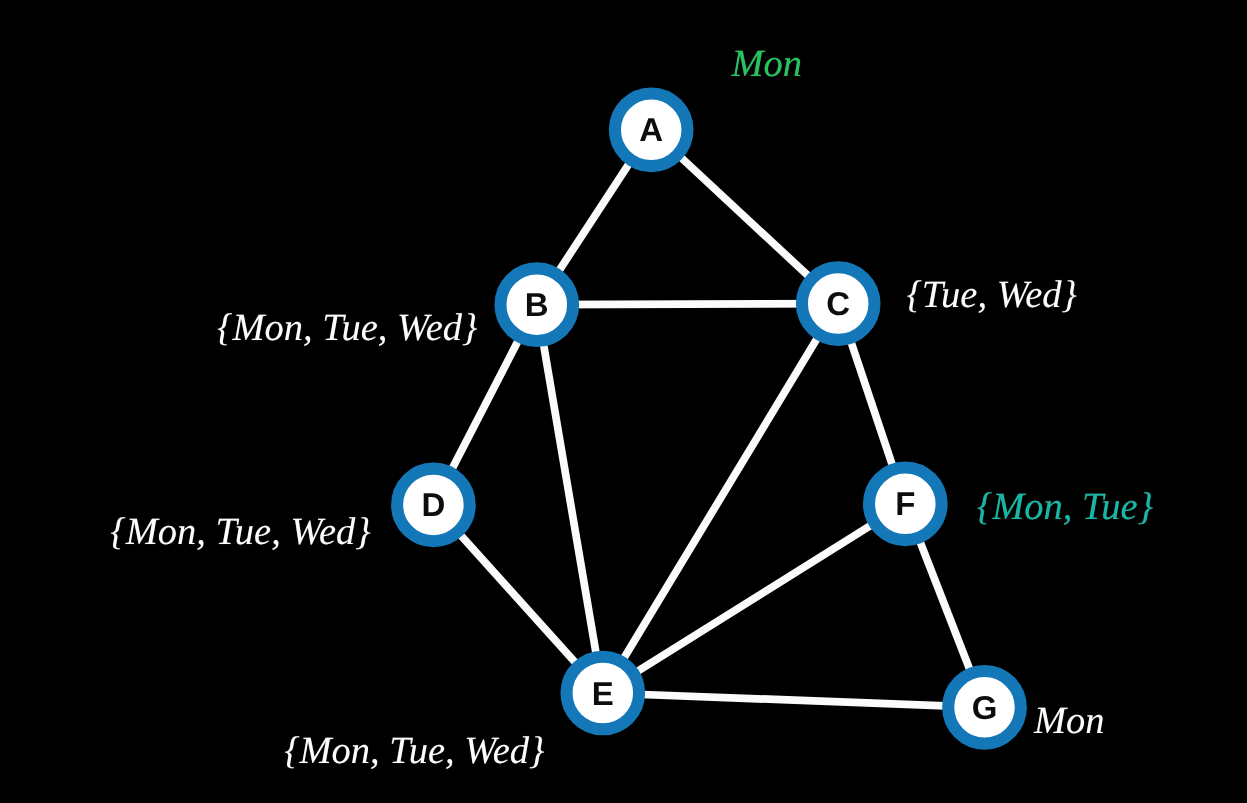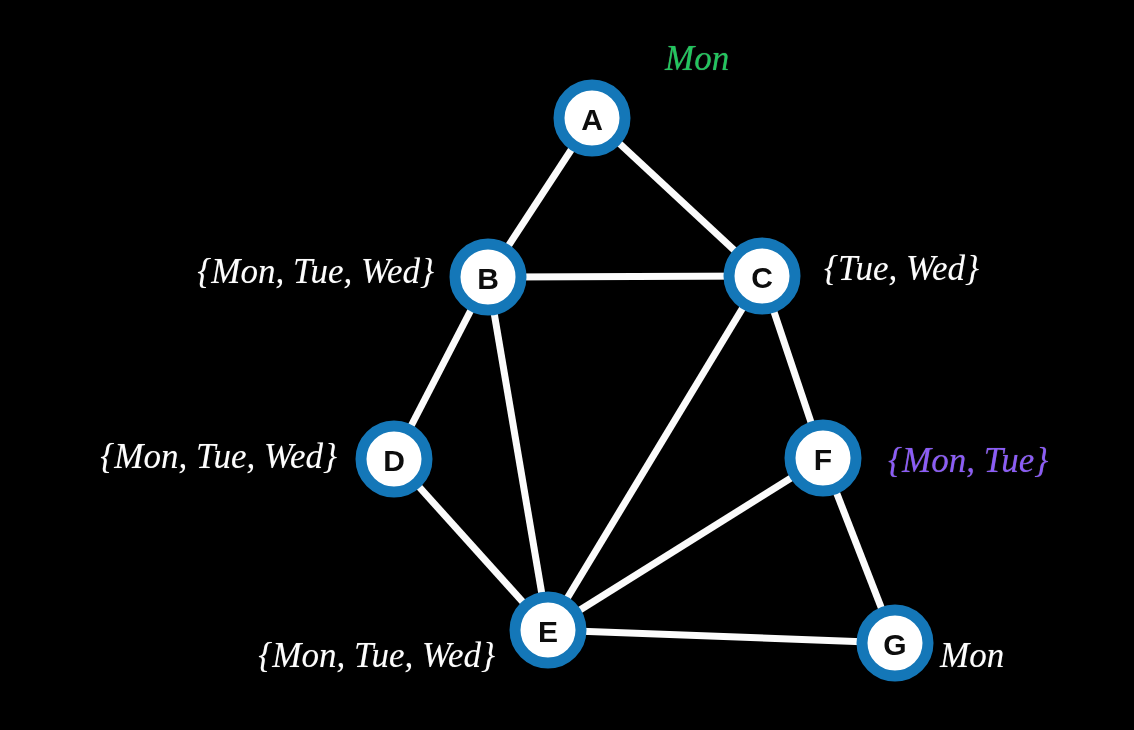--- a/index.html
+++ b/index.html
@@ -51,21 +51,21 @@
     position: absolute;
     font-family: "Liberation Serif", serif;
     font-style: italic;
     font-size: 35px;
     color: #fdfdfd;
     white-space: nowrap;
     line-height: 1;
     text-shadow: 0 0 1px rgba(255,255,255,0.35);
   }
   .lbl-right { transform: translate(0, -50%); }
-  .lbl-left  { transform: translate(-100%, -50%); }
+  .lbl-left  { transform: translate(-100%, -50%); margin-top: 27px; }
 </style>
 </head>
 <body>
 
 <div id="canvas-wrap">
   <svg id="graph" viewBox="0 0 1134 730" xmlns="http://www.w3.org/2000/svg">
     <g id="edges-layer">
         <line class="edge-line" x1="592" y1="118" x2="488" y2="277" stroke="#fbfbfb"></line>
         <line class="edge-line" x1="592" y1="118" x2="762" y2="276" stroke="#fbfbfb"></line>
         <line class="edge-line" x1="488" y1="277" x2="762" y2="276" stroke="#fbfbfb"></line>
@@ -108,16 +108,16 @@
           <text class="node-letter" x="895" y="644" fill="#0d0d0d">G</text>
         </g>
       </g>
   </svg>
   <div id="labels-layer">
       <div class="domain-label lbl-right" style="left: 665px; top: 58px; color: #22c55e;">Mon</div>
       <div class="domain-label lbl-left" style="left: 434px; top: 271px; color: rgb(253, 253, 253);">{Mon, Tue, Wed}</div>
       <div class="domain-label lbl-right" style="left: 824px; top: 268px; color: rgb(253, 253, 253);">{Tue, Wed}</div>
       <div class="domain-label lbl-left" style="left: 337px; top: 456px; color: rgb(253, 253, 253);">{Mon, Tue, Wed}</div>
       <div class="domain-label lbl-left" style="left: 495px; top: 655px; color: rgb(253, 253, 253);">{Mon, Tue, Wed}</div>
-      <div class="domain-label lbl-right" style="left: 888px; top: 460px; color: #8b5cf6;">{Mon, Tue}</div>
+      <div class="domain-label lbl-right" style="left: 888px; top: 460px; color: #14b8a6;">{Mon, Tue}</div>
       <div class="domain-label lbl-right" style="left: 940px; top: 655px; color: rgb(253, 253, 253);">Mon</div>
     </div>
 </div>
 
 </body></html>

